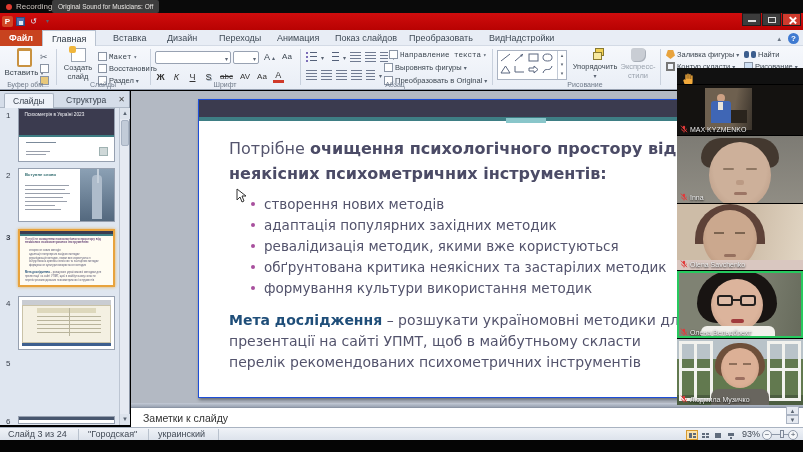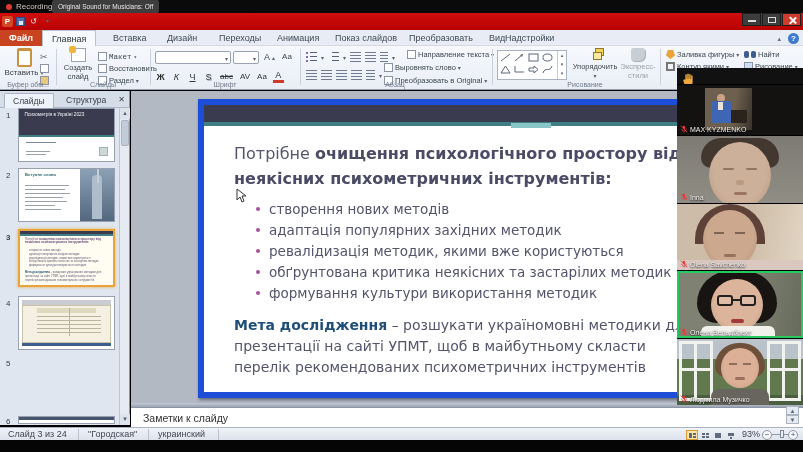--- a/index.html
+++ b/index.html
@@ -89,21 +89,21 @@
   .tnum { position:absolute; left:6px; font-size:8px; color:#3a414c; }
   .mini-line { position:absolute; height:1px; background:#9aa0ac; }
   .pscroll { position:absolute; right:0; top:17px; width:10px; height:317px; background:#e6eaf2; border-left:1px solid #bcc5d2; }
   .pscroll .sarr { position:absolute; left:0; width:10px; height:11px; background:#dde3ec; color:#5a6472;
     font-size:6px; text-align:center; line-height:11px; }
   .pscroll .sthumb { position:absolute; left:1px; top:12px; width:8px; height:26px; background:#c2cbd8; border:1px solid #a7b2c2; border-radius:2px; }
 
   
   .editor { position:absolute; left:131px; top:91px; width:672px; height:312px; background:#b3b9c3; z-index:4; overflow:hidden; }
   .slide { position:absolute; left:67px; top:8px; width:594px; height:299px; background:#fff;
-    border:6px solid #1d4ed8; box-shadow:1px 2px 3px rgba(40,45,55,.55); font-family:"DejaVu Sans", sans-serif; }
+    border:1px solid #1d4ed8; box-shadow:1px 2px 3px rgba(40,45,55,.55); font-family:"DejaVu Sans", sans-serif; }
   .slide-head { position:absolute; left:0; top:0; width:100%; height:17px; background:#3b3b4f; }
   .slide-teal { position:absolute; left:0; top:17px; width:100%; height:4px; background:#3e7e84; }
   .slide-teal2 { position:absolute; left:307px; top:18px; width:40px; height:5px; background:#89c6ca; }
   .s-title { position:absolute; left:30px; top:36px; width:560px; font-size:16px; line-height:25px; color:#55556e; }
   .s-title b { color:#4b4b66; }
   .s-bullets { position:absolute; left:52px; top:94px; width:540px; font-size:13.5px; line-height:21px; color:#53536c; }
   .s-bullets .bi { position:relative; padding-left:13px; }
   .s-bullets .bi::before { content:""; position:absolute; left:0; top:8px; width:4px; height:4px; border-radius:50%; background:#a8509e; }
   .s-goal { position:absolute; left:30px; top:210px; width:560px; font-size:14px; line-height:21px; color:#53536c; }
   .s-goal b { color:#1f4e79; }
@@ -277,28 +277,28 @@
         <span class="caret">▾</span>
     </div>
     <div class="smallrow" style="left:306px; top:24px; gap:4px;">
       <span class="align-ic"></span>
       <span class="align-ic"></span>
       <span class="align-ic"></span>
       <span class="align-ic"></span>
       <span class="align-ic" style="width:9px"></span>
         <span class="caret">▾</span>
     </div>
-    <div class="smallrow" style="left:407px; top:4px;">
+    <div class="smallrow" style="left:389px; top:4px;font-family:Liberation Mono, monospace;">
       <span class="mini-ic"></span>
         <span>Направление текста</span>
         <span class="caret">▾</span>
     </div>
     <div class="smallrow" style="left:384px; top:17px;">
       <span class="mini-ic"></span>
-        <span>Выровнять слово</span>
+        <span>Выровнять фигуры</span>
         <span class="caret">▾</span>
     </div>
     <div class="smallrow" style="left:384px; top:30px;">
       <span class="mini-ic"></span>
         <span>Преобразовать в Original</span>
         <span class="caret">▾</span>
     </div>
     <div class="grp-label" style="left:340px; width:110px;">Абзац</div>
     <div class="grp-sep" style="left:492px"></div>
 
@@ -362,21 +362,21 @@
     <div class="grp-label" style="left:530px; width:110px;">Рисование</div>
     <div class="grp-sep" style="left:660px"></div>
 
     <div class="smallrow" style="left:666px; top:4px;">
       <span class="fill-ic"></span>
         <span>Заливка фигуры</span>
         <span class="caret">▾</span>
     </div>
     <div class="smallrow" style="left:666px; top:16px;">
       <span class="outline-ic"></span>
-        <span>Контур якими</span>
+        <span>Контур скласти</span>
         <span class="caret">▾</span>
     </div>
     <div class="smallrow binoc" style="left:744px; top:4px;">
       <i></i>
         <i></i>
         <span>Найти</span>
     </div>
     <div class="smallrow" style="left:744px; top:16px;">
       <span class="mini-ic" style="background:#cfe0f4"></span>
         <span>Рисование</span>

